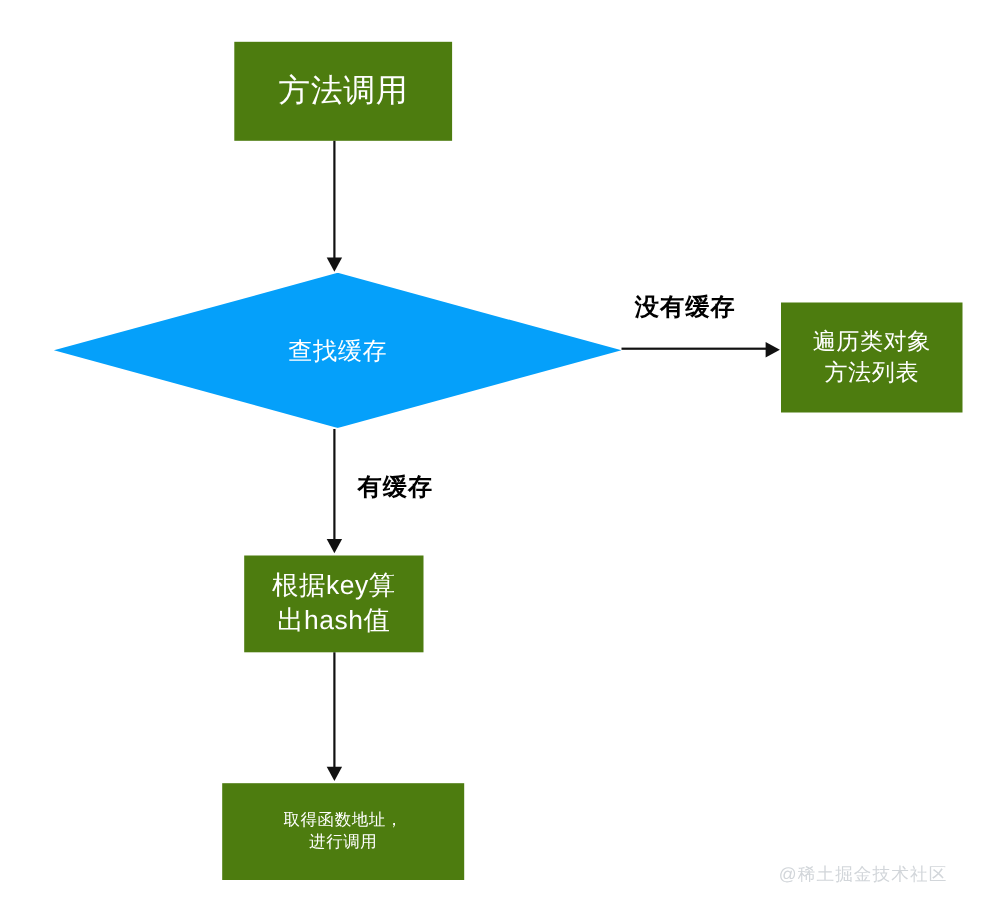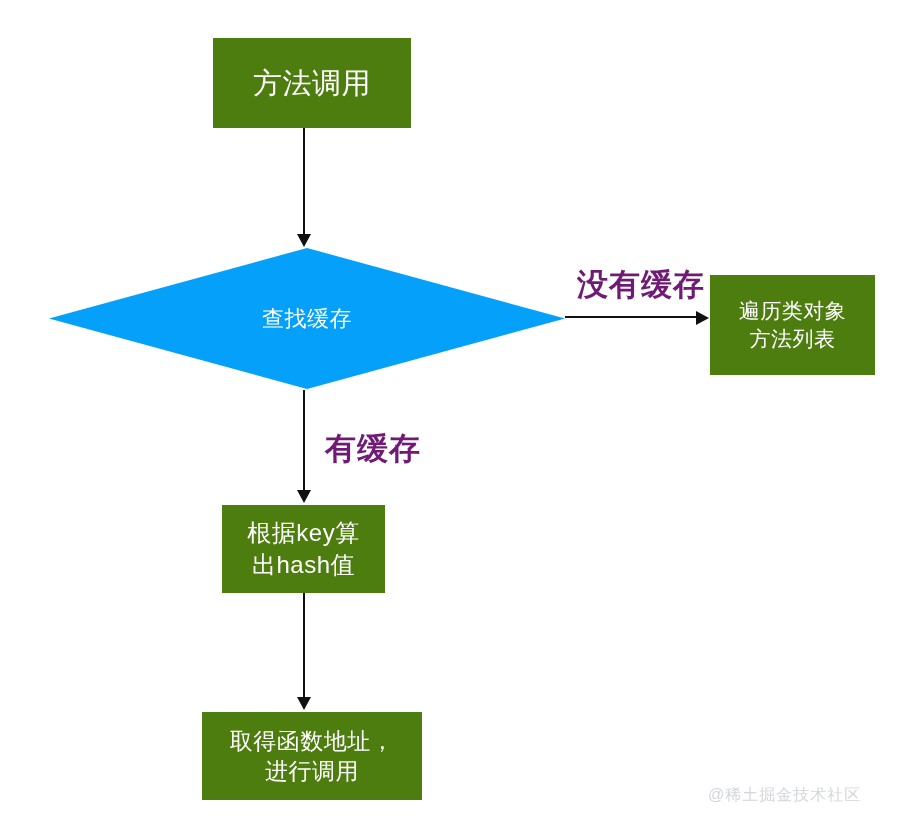--- a/index.html
+++ b/index.html
@@ -49,21 +49,21 @@
   #node-traverse {
     left: 710px; top: 275px; width: 165px; height: 100px;
     font-size: 21px;
   }
   #node-hash {
     left: 222px; top: 505px; width: 163px; height: 88px;
     font-size: 24px;
   }
   #node-invoke {
     left: 202px; top: 712px; width: 220px; height: 88px;
-    font-size: 23px;
+    font-size: 15px;
   }
 
   
   .connector {
     position: absolute;
   }
   .vline {
     background: #111111;
     width: 2px;
   }
@@ -94,22 +94,22 @@
 
   #conn-hash-invoke { left: 303px; top: 593px; height: 106px; }
   #arrow-hash-invoke { left: 297px; top: 697px; }
 
   #conn-decision-traverse { left: 565px; top: 316px; width: 133px; }
   #arrow-decision-traverse { left: 696px; top: 311px; }
 
   
   .edge-label {
     position: absolute;
-    color: #701a75;
-    font-size: 31px;
+    color: #000000;
+    font-size: 22px;
     font-weight: 700;
     letter-spacing: 1px;
     white-space: nowrap;
   }
   #label-no-cache { left: 577px; top: 264px; }
   #label-has-cache { left: 325px; top: 428px; }
 
   
   #watermark {
     position: absolute;

